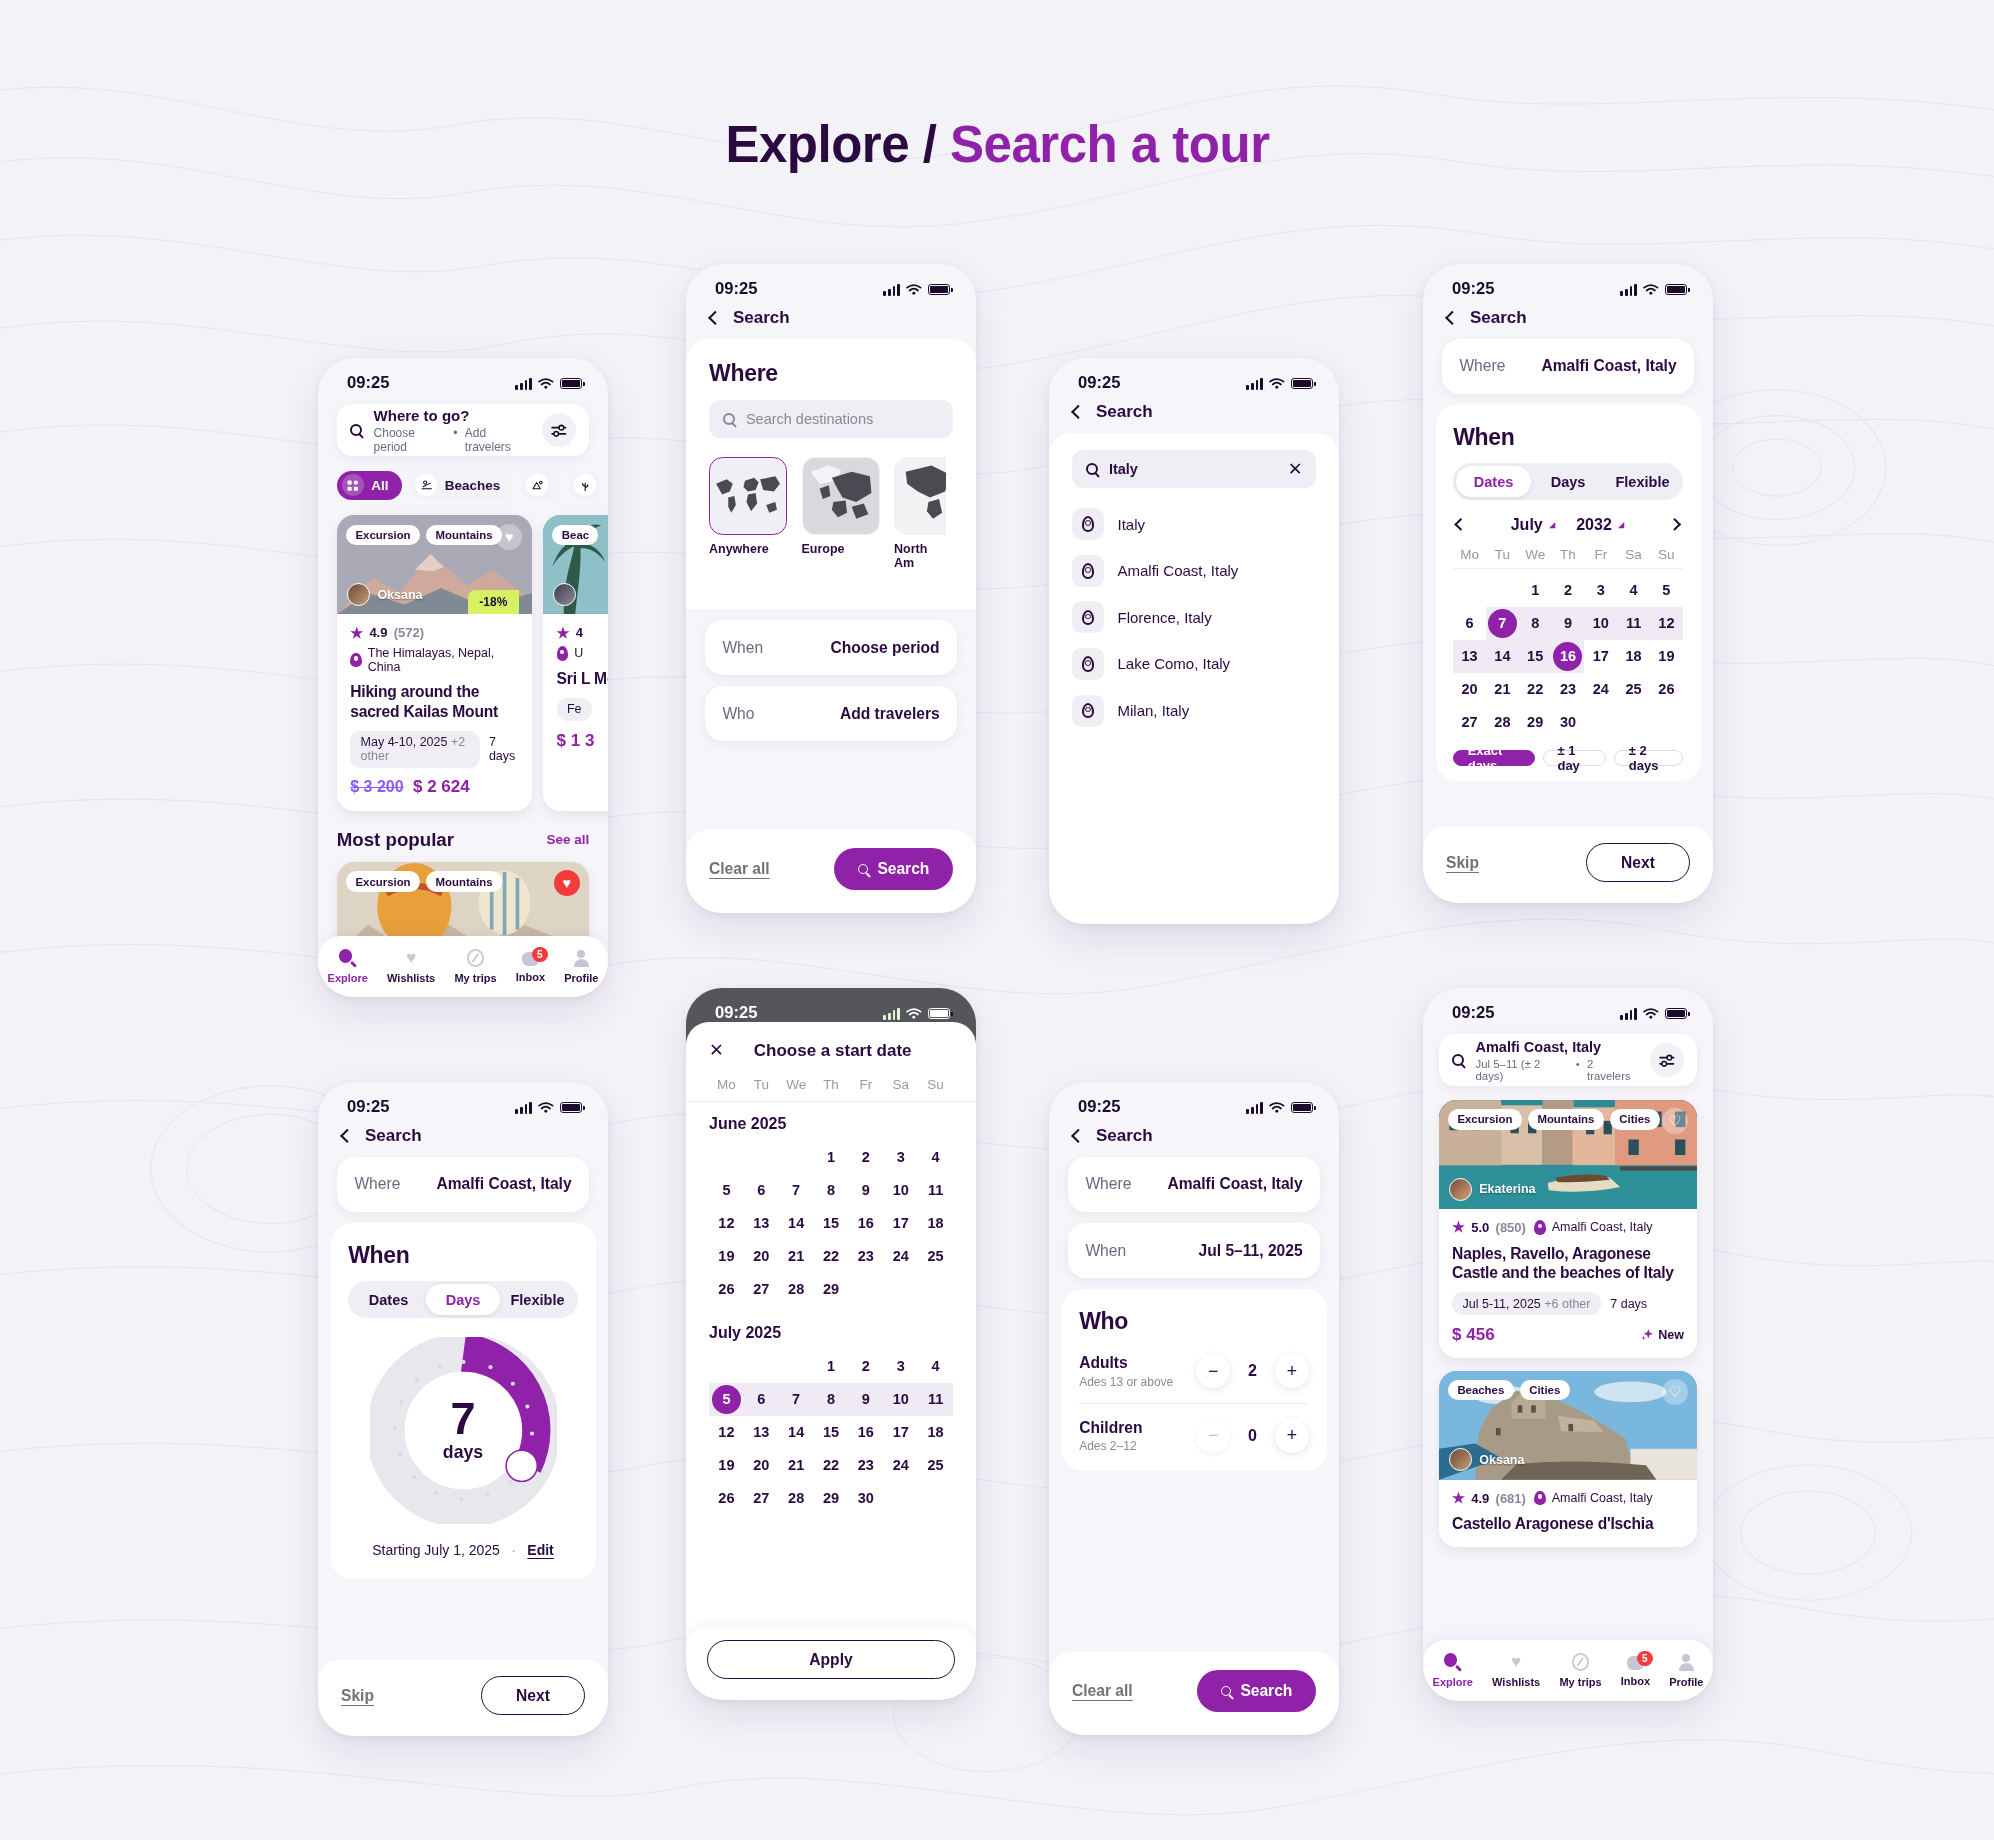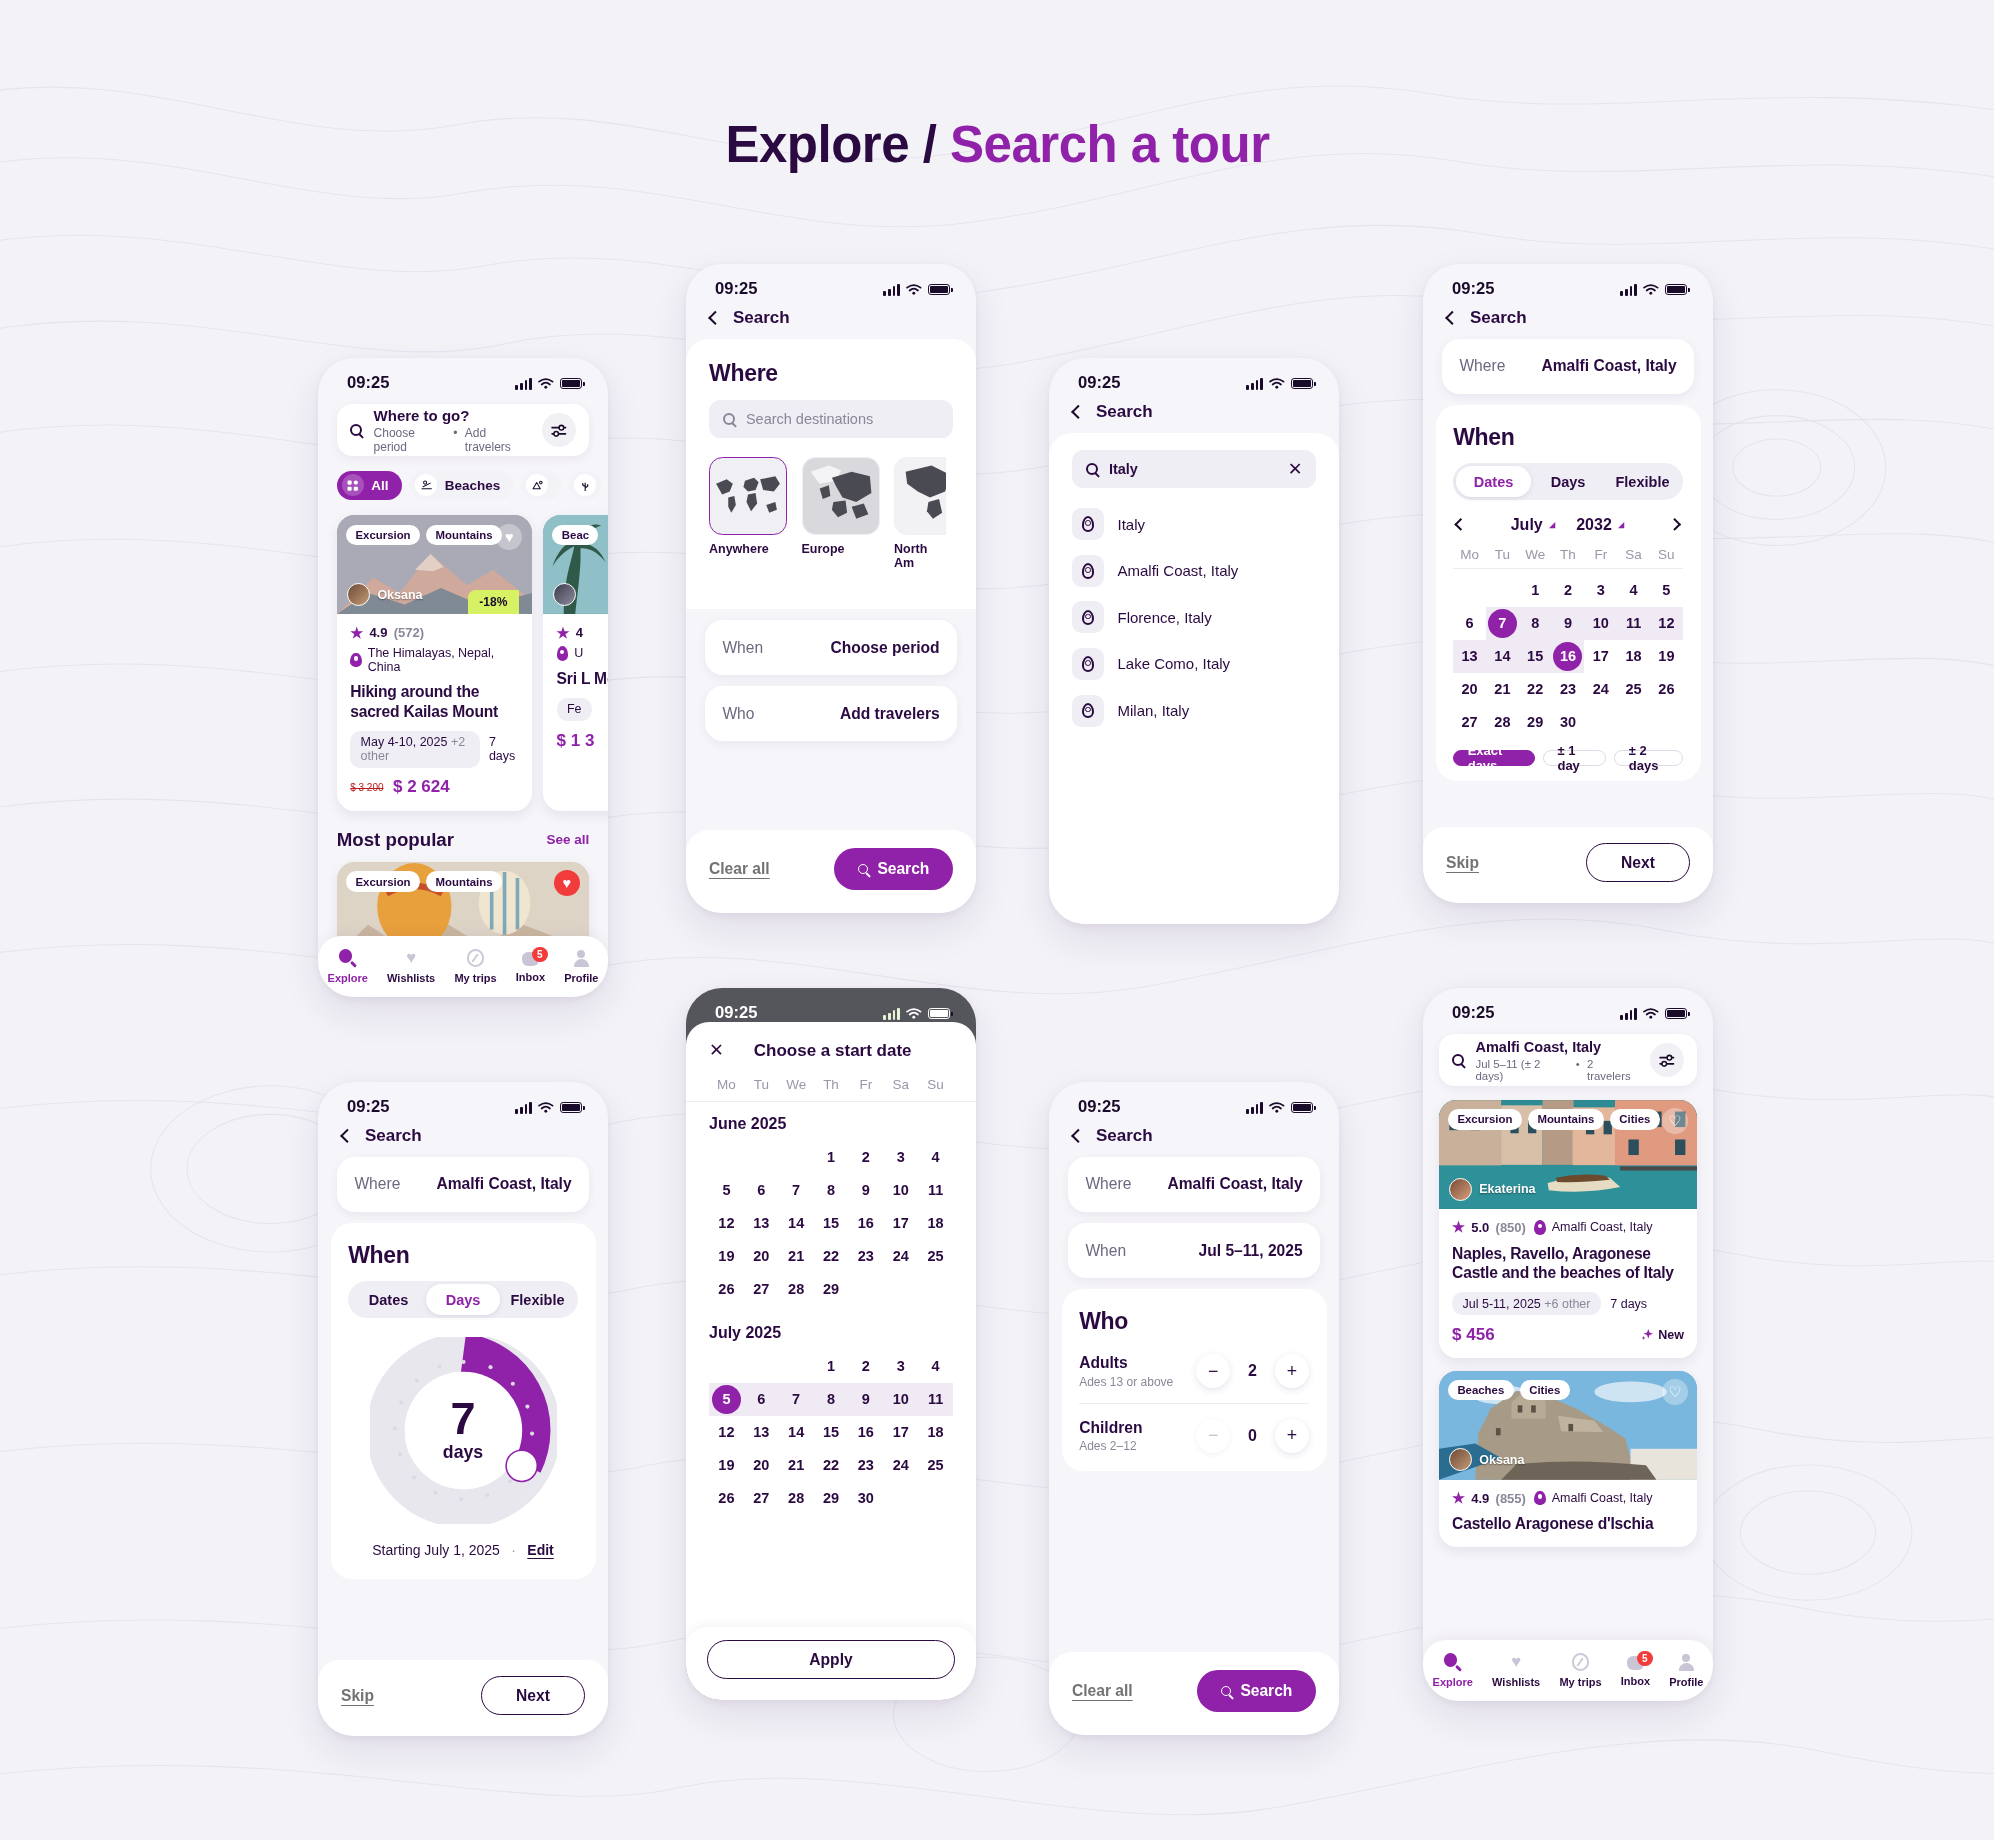--- a/index.html
+++ b/index.html
@@ -154,21 +154,21 @@
   .rate .cnt { color:#8b8798; font-weight:600; }
   .star { color:#8f22a8; font-size:14.5px; }
   .loc { display:flex; align-items:center; gap:6.2px; font-size:12.5px; margin-top:5.2px; }
   .pin { width:11.4px;height:14.5px;background:#8f22a8;border-radius:50% 50% 50% 50%/60% 60% 40% 40%; position:relative;flex:none;}
   .pin::after{content:"";position:absolute;width:4.2px;height:4.2px;background:#fff;border-radius:50%;left:3.6px;top:3.6px}
   .ttl2 { font-size:15.6px; font-weight:700; line-height:1.25; margin-top:8.3px; letter-spacing:-0.2px;}
   .meta { display:flex; align-items:center; gap:9.4px; margin-top:9.4px; font-size:12.5px; }
   .meta .dt { background:#efeef4; border-radius:10.4px; padding:4.7px 10.4px; }
   .meta .dt i { color:#8b8798; font-style:normal; }
   .price { margin-top:9.4px; display:flex; align-items:center; gap:9.4px; }
-  .price .old { font-size:10px; color:#b91c1c; text-decoration:line-through; font-weight:400; }
+  .price .old { font-size:16px; color:#8b5cf6; text-decoration:line-through; font-weight:700; }
   .price .new { font-size:17px; color:#8f22a8; font-weight:700; }
   .newbadge { margin-left:auto; display:flex; align-items:center; gap:5.2px; font-size:12.5px; font-weight:600; }
   .mapcard { width:78px;height:78px;border-radius:13.5px;background:#f0eff4;border:1.6px solid transparent; position:relative; overflow:hidden;}
   .mapcard.on { border-color:#8f22a8; }
   .mapcard svg { width:100%; height:100%; }
   .maplabel { font-size:12.5px; margin-top:7.3px; font-weight:600;}
 
   .listrow { display:flex; align-items:center; gap:13.5px; padding:7.3px 0; }
   .listicon { width:32px;height:32px;border-radius:9.4px;background:#efeef4; display:flex;align-items:center;justify-content:center;}
   .pin2 { width:12.5px;height:15.6px;border:2.1px solid #2b0a42;border-radius:50% 50% 50% 50%/60% 60% 40% 40%;position:relative;}
@@ -1136,21 +1136,21 @@
         <div class="author">
           <span class="ava" style="background:linear-gradient(135deg,#6c4a36,#c59b78)"></span>
           <span class="nm">Oksana</span>
         </div>
       </div>
       <div class="tbody">
         <div style="display:flex;align-items:center;gap:8.3px;flex-wrap:wrap;">
           <div class="rate">
             <span class="star">★</span>
             <span>4.9</span>
-            <span class="cnt">(855)</span>
+            <span class="cnt">(681)</span>
           </div>
           <div class="loc" style="margin-top:0">
             <span class="pin"></span>
             <span>Amalfi Coast, Italy</span>
           </div>
         </div>
         <div class="ttl2">Castello Aragonese d'Ischia</div>
       </div>
     </div>
   </div>

